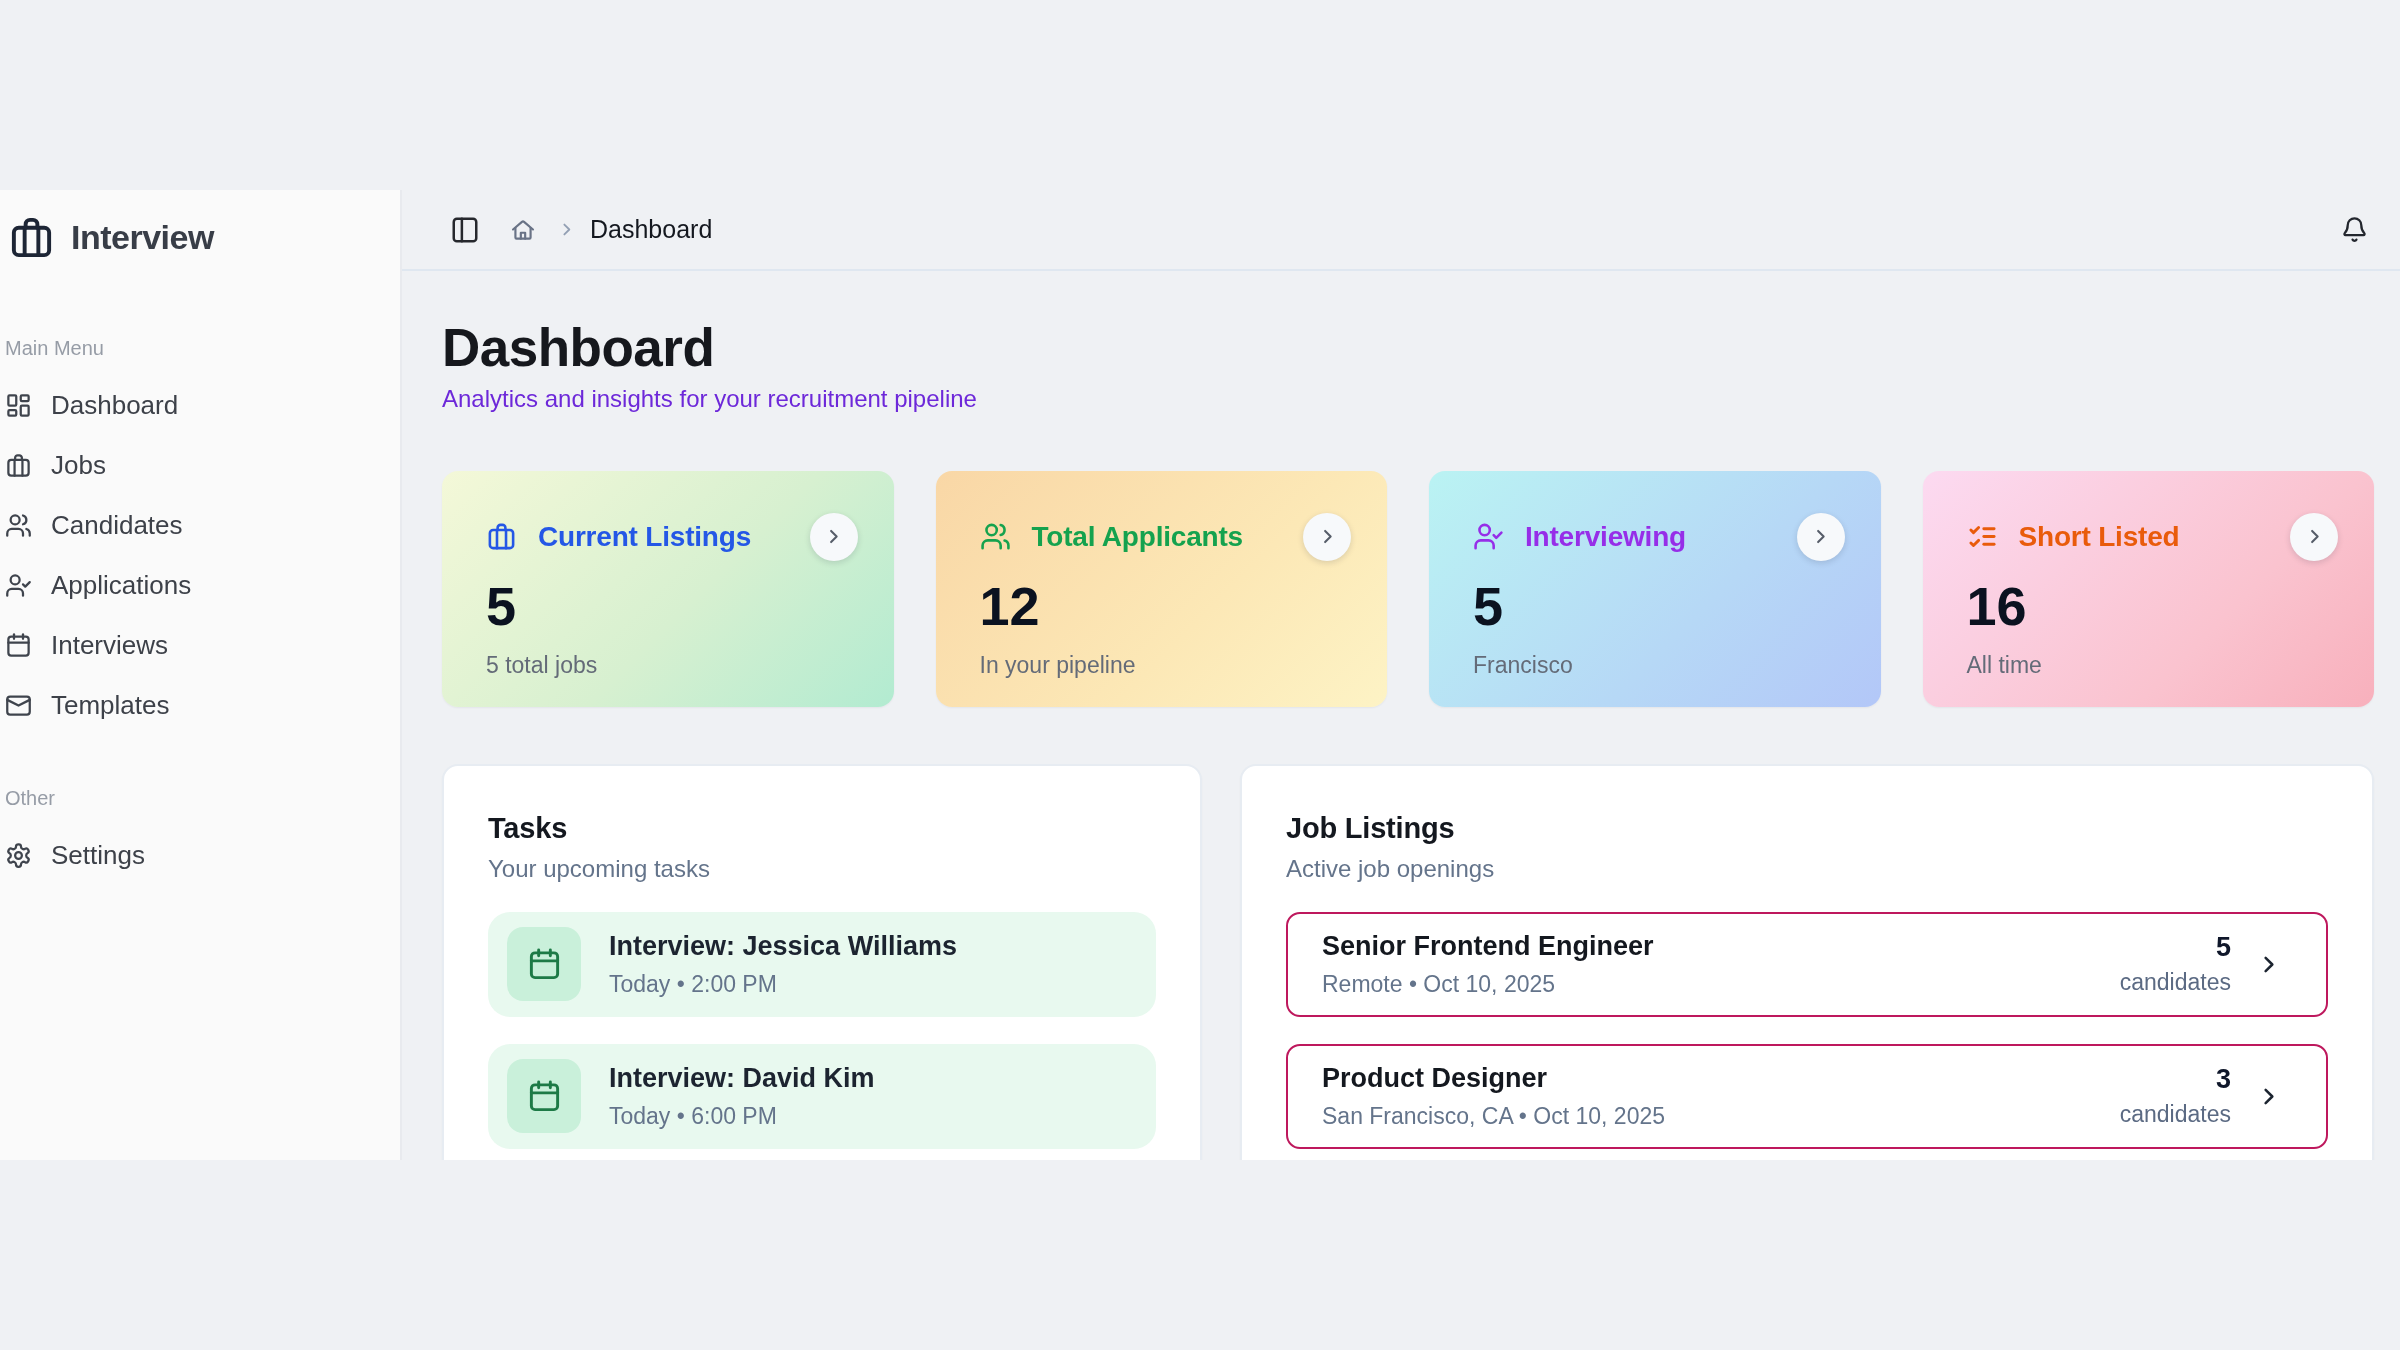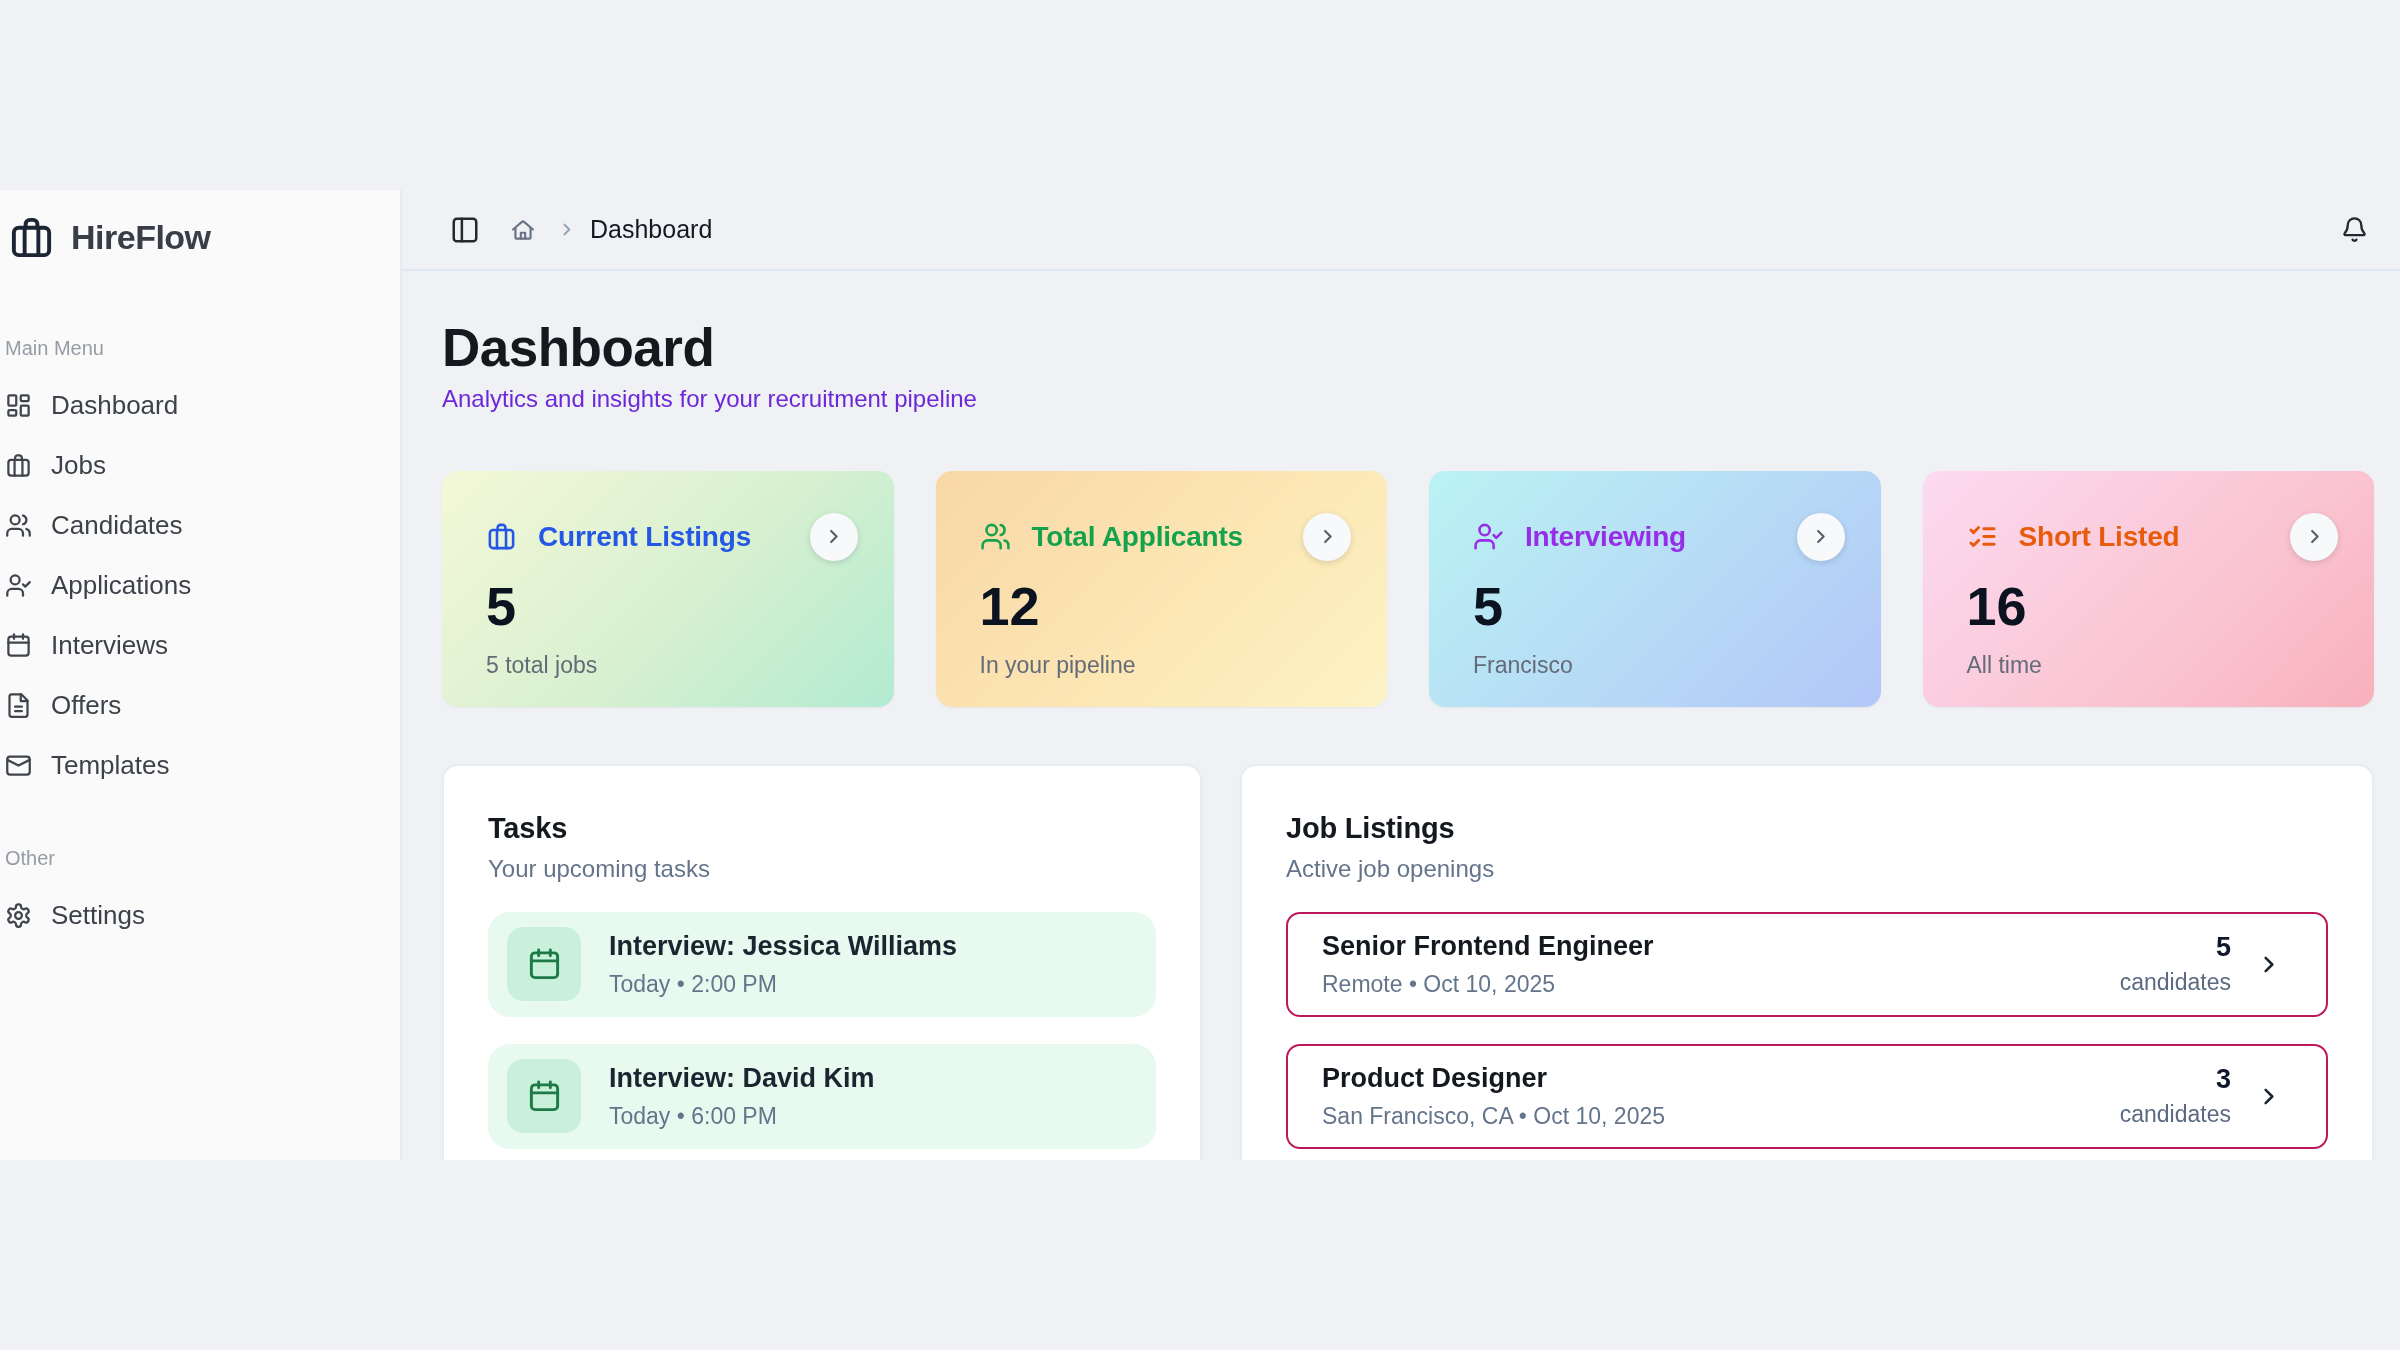--- a/index.html
+++ b/index.html
@@ -103,21 +103,21 @@
   <div class="app">
 
     <aside class="sidebar">
       <div class="logo-row">
         <span class="logo-glyph"><svg viewBox="0 0 24 24" fill="none" stroke="currentColor" stroke-width="2" stroke-linecap="round" stroke-linejoin="round">
               <rect x="3" y="7" width="18" height="14" rx="2.5"></rect>
               <path d="M8.5 21V7"></path>
               <path d="M15.5 21V7"></path>
               <path d="M9 7V5.2A2.2 2.2 0 0 1 11.2 3h1.6A2.2 2.2 0 0 1 15 5.2V7"></path>
             </svg></span>
-        <span class="logo-text">HireFlow</span>
+        <span class="logo-text">Interview</span>
       </div>
 
       <div class="nav-section-label">Main Menu</div>
       <ul class="nav-list">
         <li class="nav-item">
           <span class="nicon"><svg viewBox="0 0 24 24" fill="none" stroke="currentColor" stroke-width="2" stroke-linecap="round" stroke-linejoin="round">
                 <rect x="3" y="3" width="7" height="9" rx="1"></rect>
                 <rect x="14" y="3" width="7" height="5" rx="1"></rect>
                 <rect x="14" y="12" width="7" height="9" rx="1"></rect>
                 <rect x="3" y="16" width="7" height="5" rx="1"></rect>
@@ -151,29 +151,20 @@
           <span class="nlabel">Applications</span>
         </li>
         <li class="nav-item">
           <span class="nicon"><svg viewBox="0 0 24 24" fill="none" stroke="currentColor" stroke-width="2" stroke-linecap="round" stroke-linejoin="round">
                 <rect x="3" y="4" width="18" height="17" rx="2.5"></rect>
                 <path d="M8 2v4"></path>
                 <path d="M16 2v4"></path>
                 <path d="M3 9.5h18"></path>
               </svg></span>
           <span class="nlabel">Interviews</span>
-        </li>
-        <li class="nav-item">
-          <span class="nicon"><svg viewBox="0 0 24 24" fill="none" stroke="currentColor" stroke-width="2" stroke-linecap="round" stroke-linejoin="round">
-                <path d="M14.5 2H6a2 2 0 0 0-2 2v16a2 2 0 0 0 2 2h12a2 2 0 0 0 2-2V7.5L14.5 2z"></path>
-                <path d="M14 2v6h6"></path>
-                <path d="M9 13h6"></path>
-                <path d="M9 17h6"></path>
-              </svg></span>
-          <span class="nlabel">Offers</span>
         </li>
         <li class="nav-item">
           <span class="nicon"><svg viewBox="0 0 24 24" fill="none" stroke="currentColor" stroke-width="2" stroke-linecap="round" stroke-linejoin="round">
                 <rect x="2" y="4" width="20" height="16" rx="2.5"></rect>
                 <path d="m22 7-10 5L2 7"></path>
               </svg></span>
           <span class="nlabel">Templates</span>
         </li>
       </ul>
 

